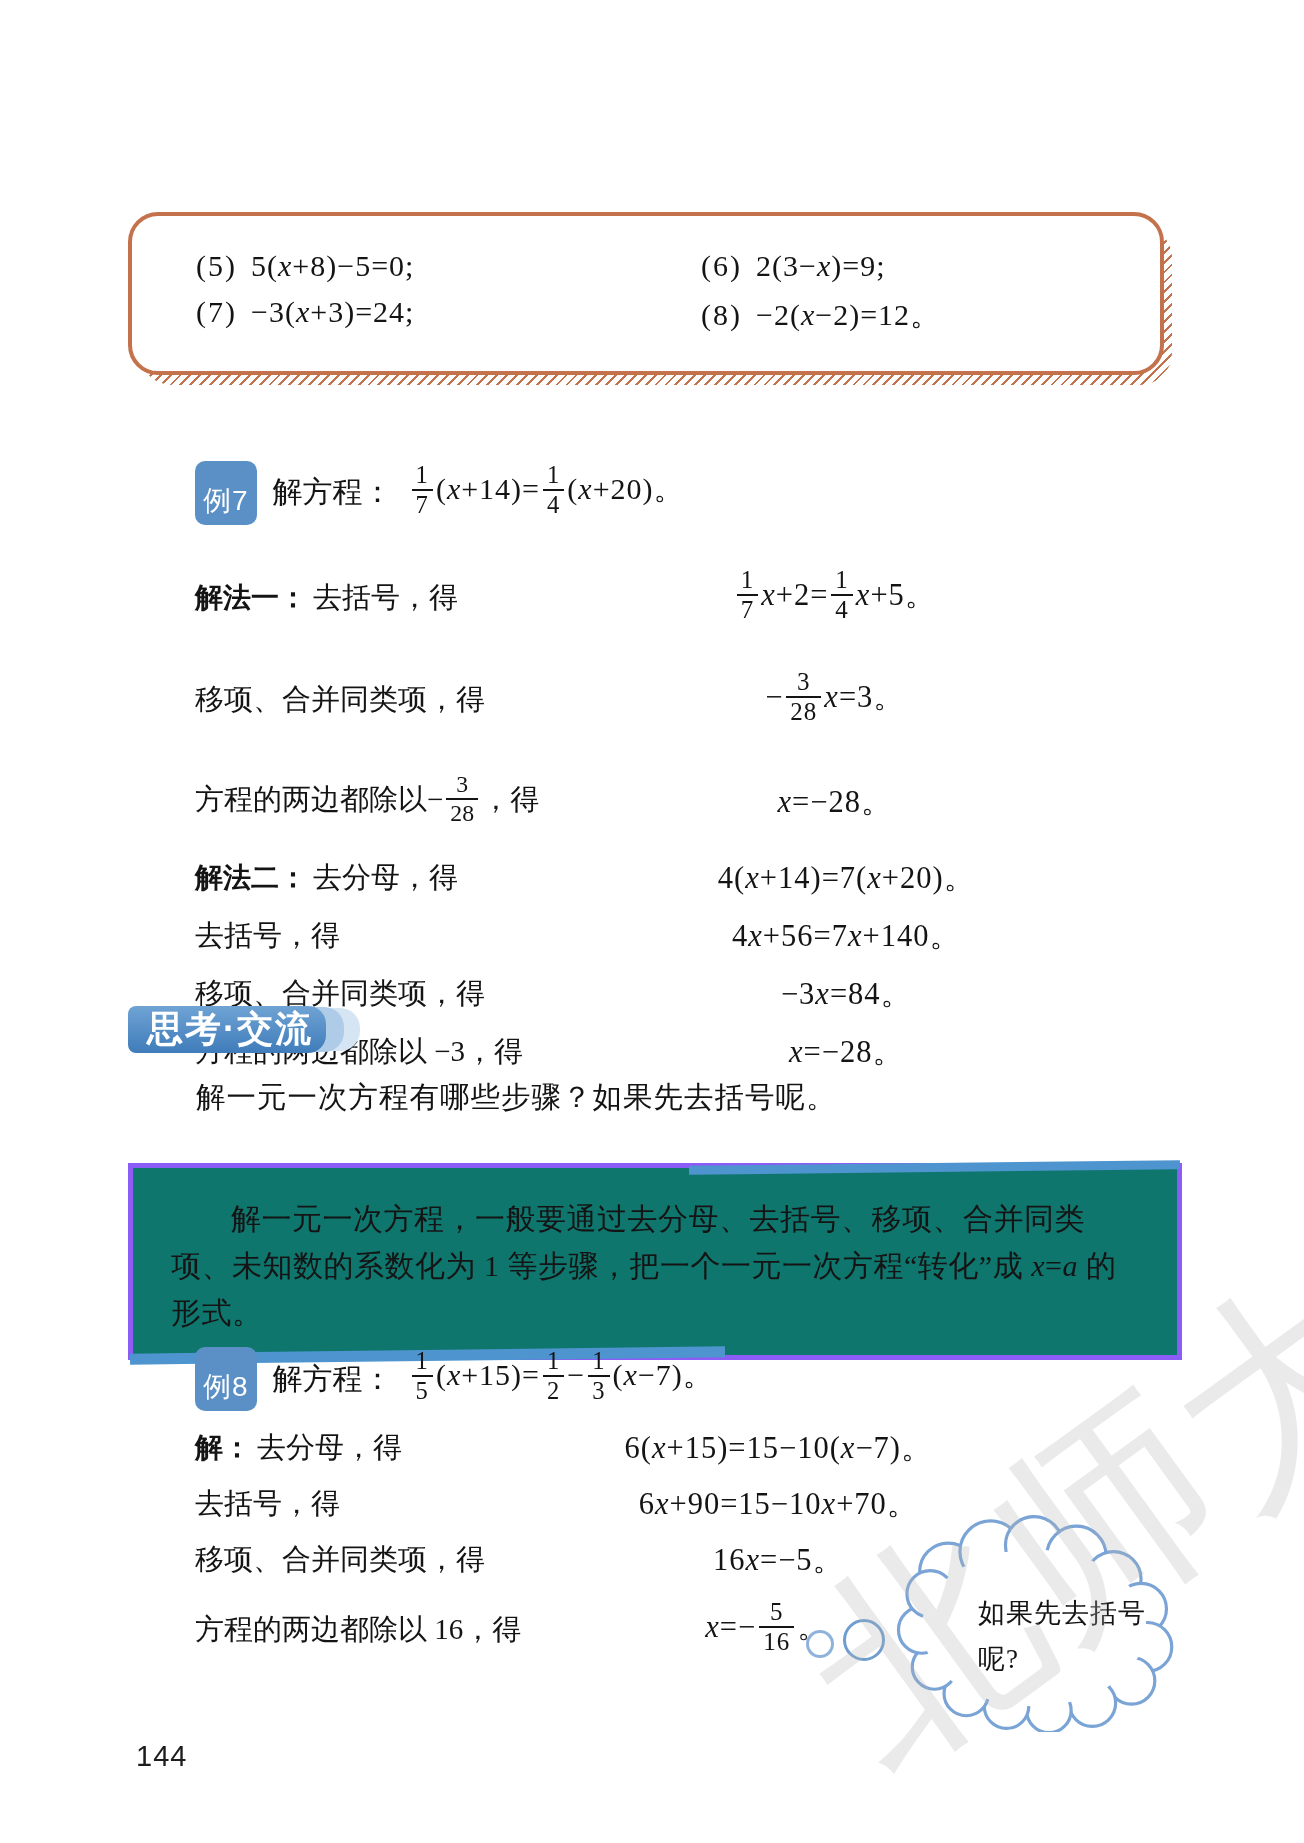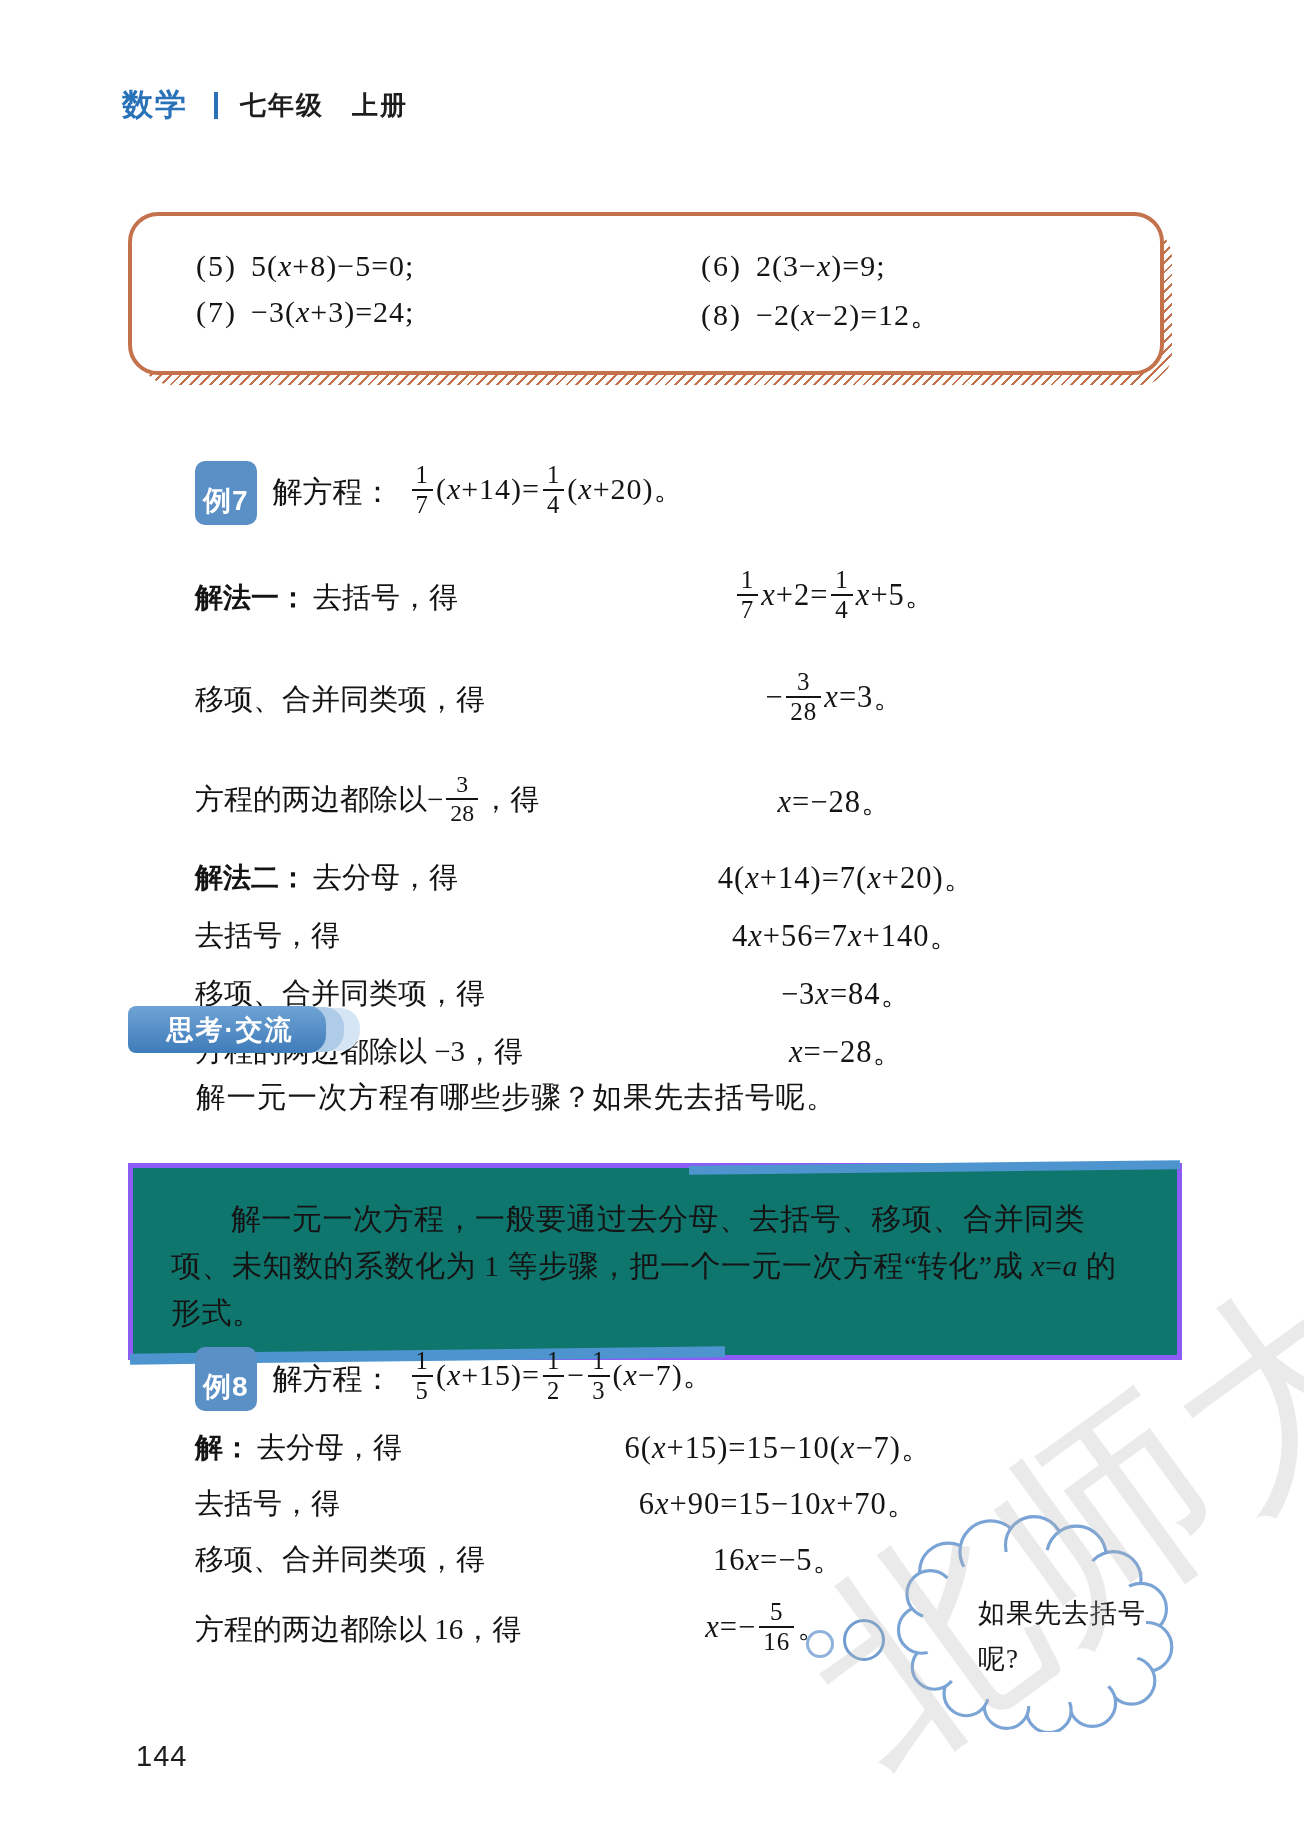--- a/index.html
+++ b/index.html
@@ -25,21 +25,21 @@
   .eq-item .no{margin-right:14px;letter-spacing:2px;}
 
   
   .example{position:absolute;}
   #ex7{left:195px;top:455px;width:840px;}
   #ex8{left:195px;top:1344px;width:762px;}
   .intro{display:flex;align-items:center;gap:16px;}
   #ex7 .intro{height:75px;}
   #ex8 .intro{height:70px;}
   .badge{flex:0 0 auto;background:#5b90c6;color:#fff;font-family:"Liberation Sans",sans-serif;
-         font-weight:bold;font-size:28px;line-height:1;padding:26px 8px 10px;border-radius:10px;
+         font-weight:normal;font-size:28px;line-height:1;padding:26px 8px 10px;border-radius:10px;
          letter-spacing:1px;}
   .intro-label{font-size:30px;}
   .math{font-size:30px;letter-spacing:1px;white-space:nowrap;}
   .step{display:flex;align-items:center;}
   .step .lbl{flex:0 0 440px;font-size:29px;}
   #ex8 .step .lbl{flex:0 0 382px;}
   .step .eq{flex:1;text-align:center;font-size:30.5px;letter-spacing:1px;}
   .s-tall{height:84px;}
   .s-short{height:52px;gap:23px;}
   #ex7 .st1{margin-top:26px;} #ex7 .st2{margin-top:18px;} #ex7 .st3{margin-top:18px;}
@@ -57,21 +57,21 @@
   .frac span{padding:0 4px;display:block;}
   i{font-style:italic;}
 
   
   .think-badge{position:absolute;left:128px;top:1006px;width:198px;height:47px;}
   .tb-echo2{position:absolute;top:2px;bottom:2px;left:24px;right:-34px;background:#d6e5f4;
             border-radius:10px 20px 20px 10px;}
   .tb-echo1{position:absolute;top:1px;bottom:1px;left:14px;right:-18px;background:#aecbe8;
             border-radius:10px 20px 20px 10px;}
   .tb-main{position:absolute;inset:0;background:linear-gradient(180deg,#6fa3d4,#3f7cba);
-           color:#fff;font-family:"Liberation Sans",sans-serif;font-weight:bold;font-size:27px;
+           color:#fff;font-family:"Liberation Sans",sans-serif;font-weight:bold;font-size:36px;
            display:flex;align-items:center;justify-content:center;
            border-radius:8px 18px 18px 8px;letter-spacing:2px;padding-left:6px;}
   .think-question{position:absolute;left:196px;top:1078px;font-size:29.5px;letter-spacing:1px;}
 
   
   .summary{position:absolute;left:128px;top:1163px;width:1044px;height:187px;
            background:#0f766e;border:5px solid #8b5cf6;}
   .summary .bar-top{position:absolute;top:-5px;right:-3px;width:47%;height:9px;
            background:#4e95cf;transform:rotate(-0.65deg);}
   .summary .bar-bottom{position:absolute;bottom:-6px;left:-3px;width:57%;height:11px;
@@ -92,26 +92,20 @@
            font-family:"Liberation Sans",sans-serif;color:#1d1d1d;letter-spacing:1px;}
   .watermark{position:absolute;left:755px;top:1305px;font-size:218px;color:#b5b5b5;
            opacity:0.27;transform:rotate(-36deg);white-space:nowrap;z-index:4;
            pointer-events:none;letter-spacing:4px;}
 </style>
 </head>
 <body>
 
 <div class="page">
 
-  <div class="header">
-    <span class="subject">数学</span>
-    <span class="divider"></span>
-    <span class="grade">七年级</span>
-    <span class="volume">上册</span>
-  </div>
 
   <div class="exbox-shadow"></div>
   <div class="exbox">
     <div class="exbox-grid">
       <div class="eq-item">
         <span class="no">(5)</span>
         <span class="math">5(<i>x</i>+8)−5=0;</span>
       </div>
       <div class="eq-item">
         <span class="no">(6)</span>

